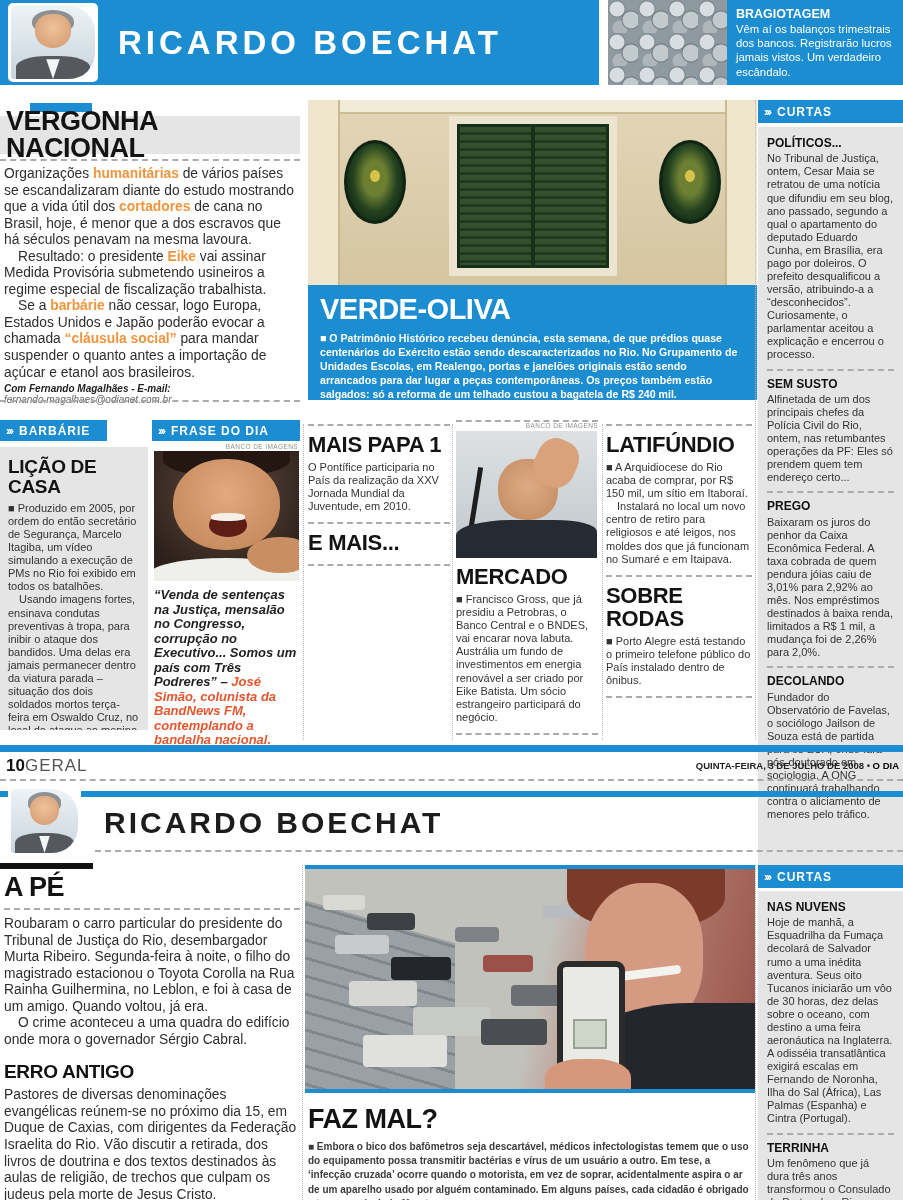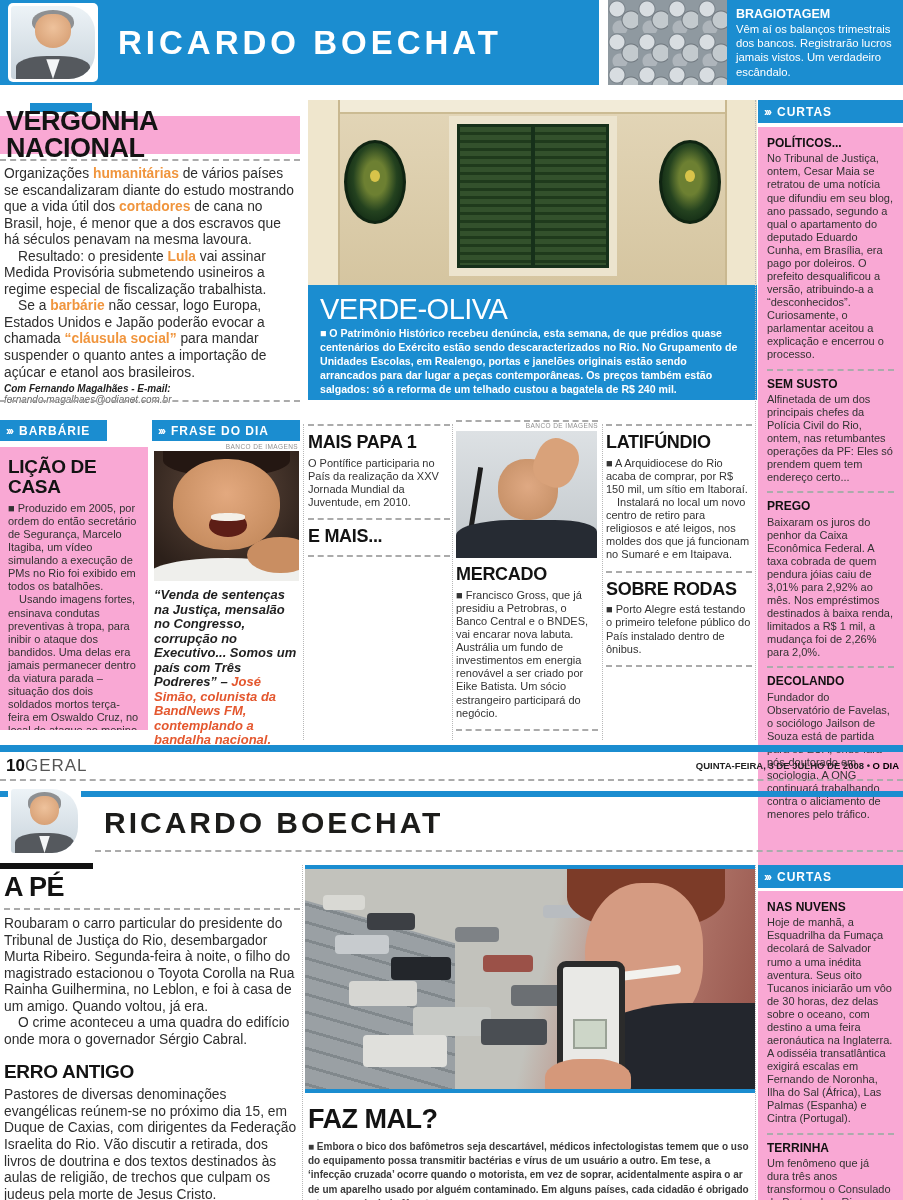--- a/index.html
+++ b/index.html
@@ -1,30 +1,30 @@
 <!DOCTYPE html>
 <html><head>
 <meta charset="utf-8">
 <style>
   html,body{margin:0;padding:0;}
   body{width:903px;height:1200px;position:relative;overflow:hidden;background:#fff;
        font-family:"Liberation Sans", sans-serif;color:#2b2b2b;}
   .abs{position:absolute;}
   .blue{background:#1b8dd0;}
-  .peach{background:#f9a8d4;}
+  .peach{background:#e5e5e5;}
   .dash{border-top:2px dashed #ababab;height:0;}
   .vsep{position:absolute;border-left:1px dotted #b8b8b8;width:0;}
   
   .kicker{display:flex;align-items:center;gap:4px;color:#fff;font-weight:bold;
           font-size:12px;letter-spacing:1px;padding-left:6px;}
   .kicker .chev{font-size:12px;font-weight:bold;letter-spacing:-2px;padding-right:3px;}
   
   .h-big{font-weight:800;font-size:27px;letter-spacing:-0.5px;color:#131313;line-height:1;}
   .h-mid{font-weight:800;font-size:19px;letter-spacing:-0.3px;color:#131313;line-height:1.05;margin:0 0 5px 0;}
-  .h-col{font-weight:800;font-size:18px;letter-spacing:-0.3px;color:#131313;line-height:1.05;margin:7px 0 5px 0;}
+  .h-col{font-weight:800;font-size:22px;letter-spacing:-0.3px;color:#131313;line-height:1.05;margin:7px 0 5px 0;}
   
   .body-lg{font-size:13.8px;line-height:1.2;color:#2e2e2e;}
   .body-lg p{margin:0;}
   .body-lg p + p{text-indent:14px;}
   .body-sm{font-size:11px;line-height:1.19;color:#333;}
   .body-sm p{margin:0;}
   .body-sm p + p{text-indent:11px;}
   .hl{color:#f0953d;font-weight:bold;}
   .credit{font-size:6.5px;color:#8f8f8f;letter-spacing:.4px;text-align:right;}
   .footerline{font-size:10px;font-style:italic;}
@@ -120,21 +120,21 @@
   <div style="font-size:11.3px;line-height:1.26;">Vêm aí os balanços trimestrais dos bancos. Registrarão lucros jamais vistos. Um verdadeiro escândalo.</div>
 </div>
 
 <div class="abs blue" style="left:30px;top:103px;width:62px;height:9px;"></div>
 <div class="abs peach" style="left:0;top:116px;width:300px;height:38px;display:flex;align-items:center;padding-left:6px;box-sizing:border-box;">
   <span class="h-big">VERGONHA NACIONAL</span>
 </div>
 <div class="abs dash" style="left:0;top:159px;width:300px;"></div>
 <div class="abs body-lg" style="left:4px;top:166px;width:294px;">
   <p><span>Organizações </span><span class="hl">humanitárias</span><span> de vários países se escandalizaram diante do estudo mostrando que a vida útil dos </span><span class="hl">cortadores</span><span> de cana no Brasil, hoje, é menor que a dos escravos que há séculos penavam na mesma lavoura.</span></p>
-  <p><span>Resultado: o presidente </span><span class="hl">Lula</span><span> vai assinar Medida Provisória submetendo usineiros a regime especial de fiscalização trabalhista.</span></p>
+  <p><span>Resultado: o presidente </span><span class="hl">Eike</span><span> vai assinar Medida Provisória submetendo usineiros a regime especial de fiscalização trabalhista.</span></p>
   <p><span>Se a </span><span class="hl">barbárie</span><span> não cessar, logo Europa, Estados Unidos e Japão poderão evocar a chamada </span><span class="hl">“cláusula social”</span><span> para mandar suspender o quanto antes a importação de açúcar e etanol aos brasileiros.</span></p>
 </div>
 <div class="abs footerline" style="left:4px;top:383px;width:294px;">
   <span class="lbl">Com Fernando Magalhães - E-mail:</span>
   <span class="eml">fernando.magalhaes@odianet.com.br</span>
 </div>
 <div class="abs dash" style="left:0;top:400px;width:300px;"></div>
 
 <div class="abs" id="window-photo" style="left:308px;top:100px;width:449px;height:185px;">
   <div class="cornice"></div>
@@ -146,21 +146,21 @@
   <div class="emblem" style="right:36px;">
       <div class="dot"></div>
     </div>
   <div class="winframe">
     <div class="shutters">
       <div class="win-divider"></div>
     </div>
   </div>
 </div>
 <div class="abs blue" style="left:308px;top:285px;width:449px;height:115px;color:#fff;padding:8px 12px;box-sizing:border-box;">
-  <div style="font-weight:400;font-size:29px;letter-spacing:-0.5px;">VERDE-OLIVA</div>
+  <div style="font-weight:700;font-size:29px;letter-spacing:-0.5px;margin-bottom:5px;">VERDE-OLIVA</div>
   <div style="font-size:10.6px;font-weight:bold;line-height:1.33;">■ O Patrimônio Histórico recebeu denúncia, esta semana, de que prédios quase centenários do Exército estão sendo descaracterizados no Rio. No Grupamento de Unidades Escolas, em Realengo, portas e janelões originais estão sendo arrancados para dar lugar a peças contemporâneas. Os preços também estão salgados: só a reforma de um telhado custou a bagatela de R$ 240 mil.</div>
 </div>
 
 <div class="abs blue kicker" style="left:758px;top:100px;width:145px;height:23px;box-sizing:border-box;">
   <span class="chev">›››</span>
   <span>CURTAS</span>
 </div>
 <div class="abs peach curtasbox" style="left:758px;top:127px;width:145px;height:748px;">
   <h4>POLÍTICOS...</h4>
   <p>No Tribunal de Justiça, ontem, Cesar Maia se retratou de uma notícia que difundiu em seu blog, ano passado, segundo a qual o apartamento do deputado Eduardo Cunha, em Brasília, era pago por doleiros. O prefeito desqualificou a versão, atribuindo-a a “desconhecidos”. Curiosamente, o parlamentar aceitou a explicação e encerrou o processo.</p>

